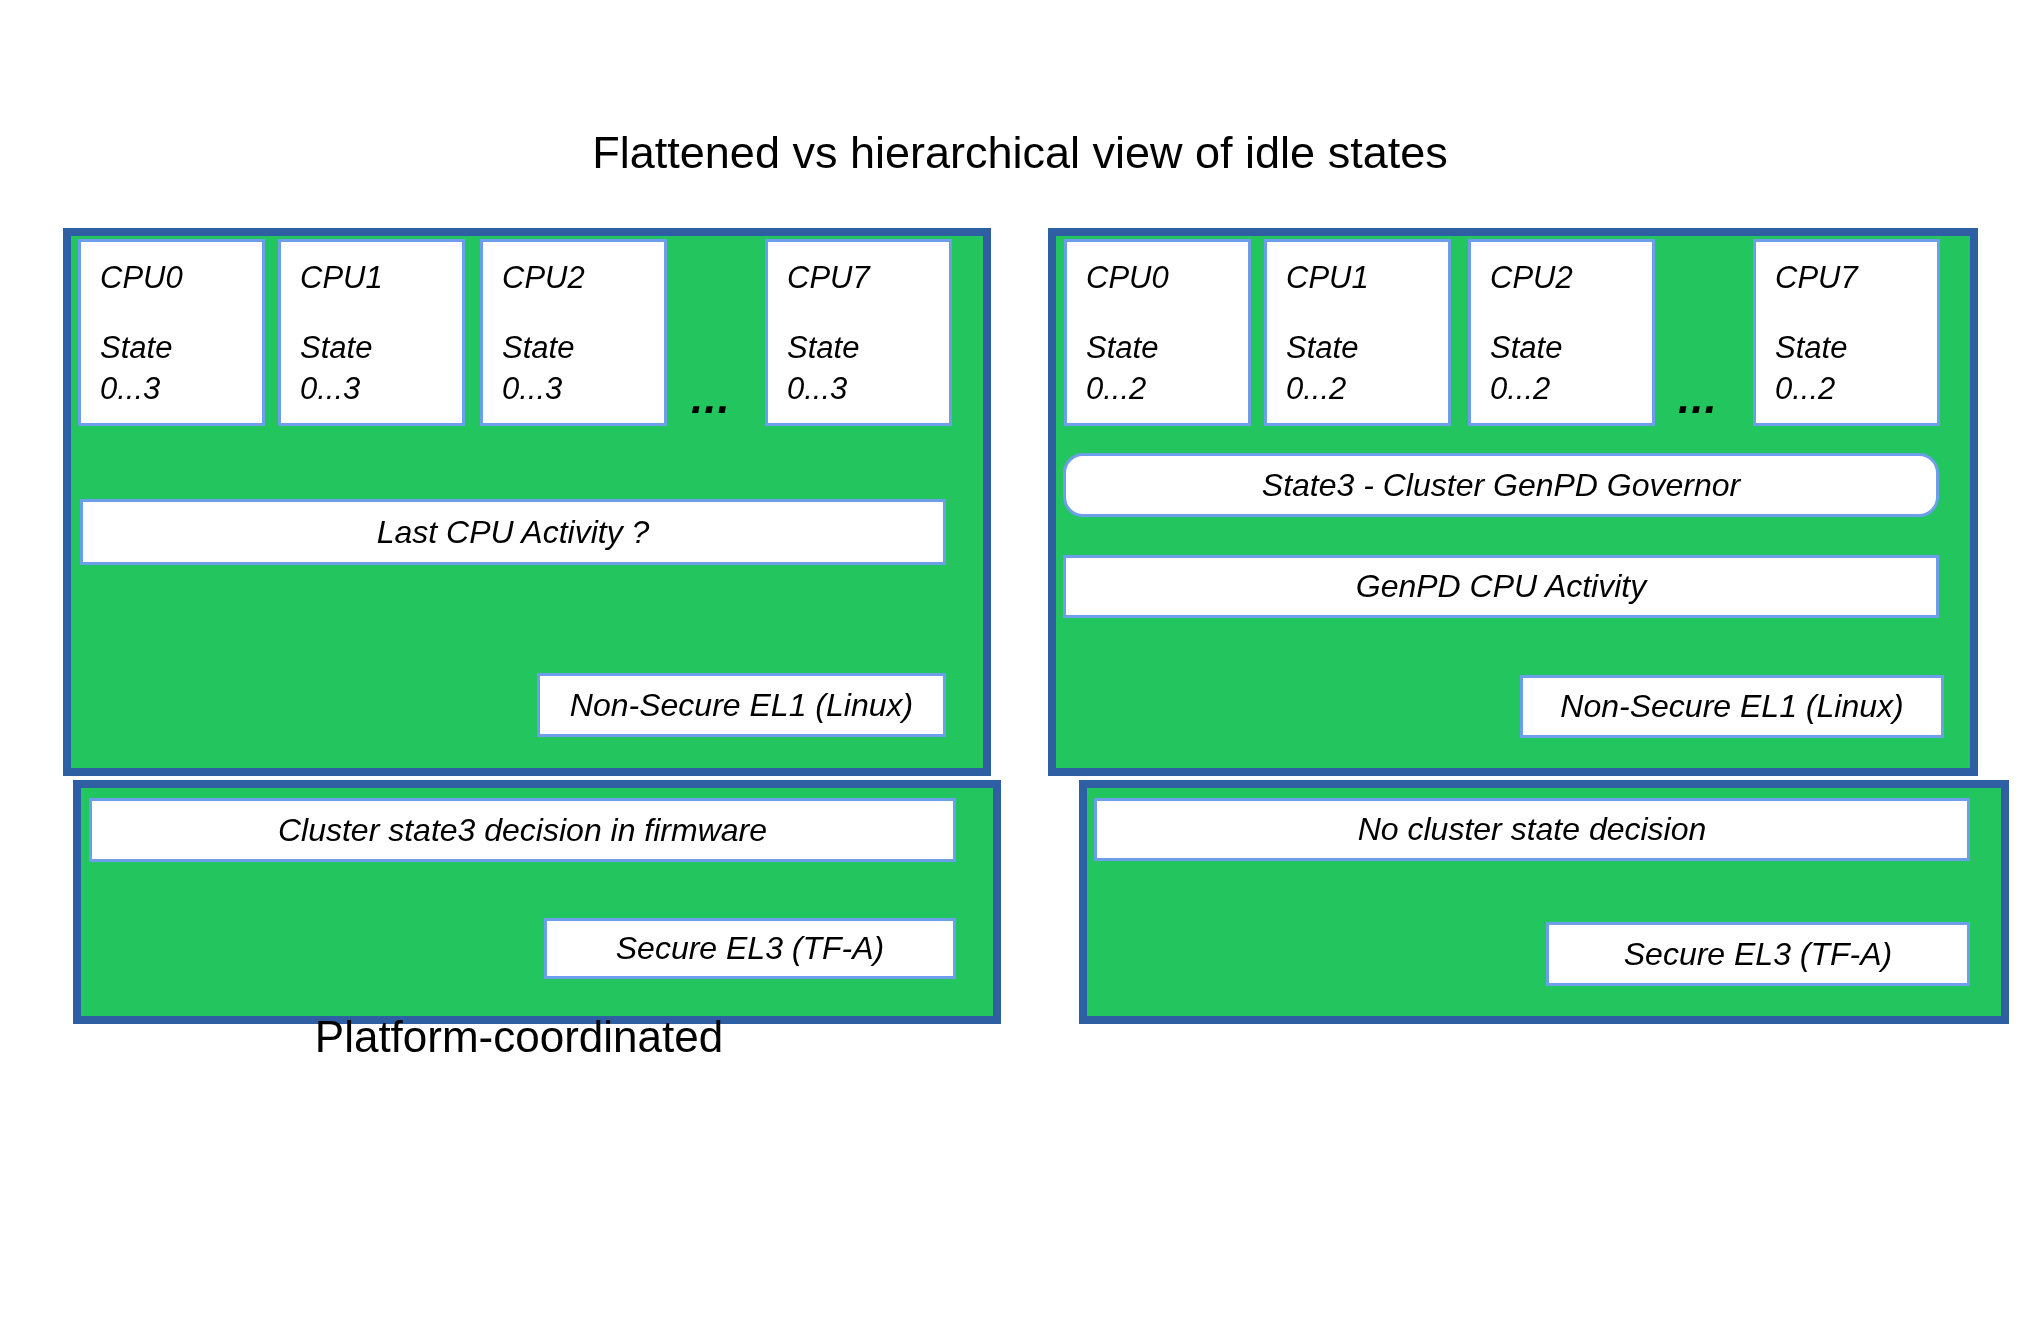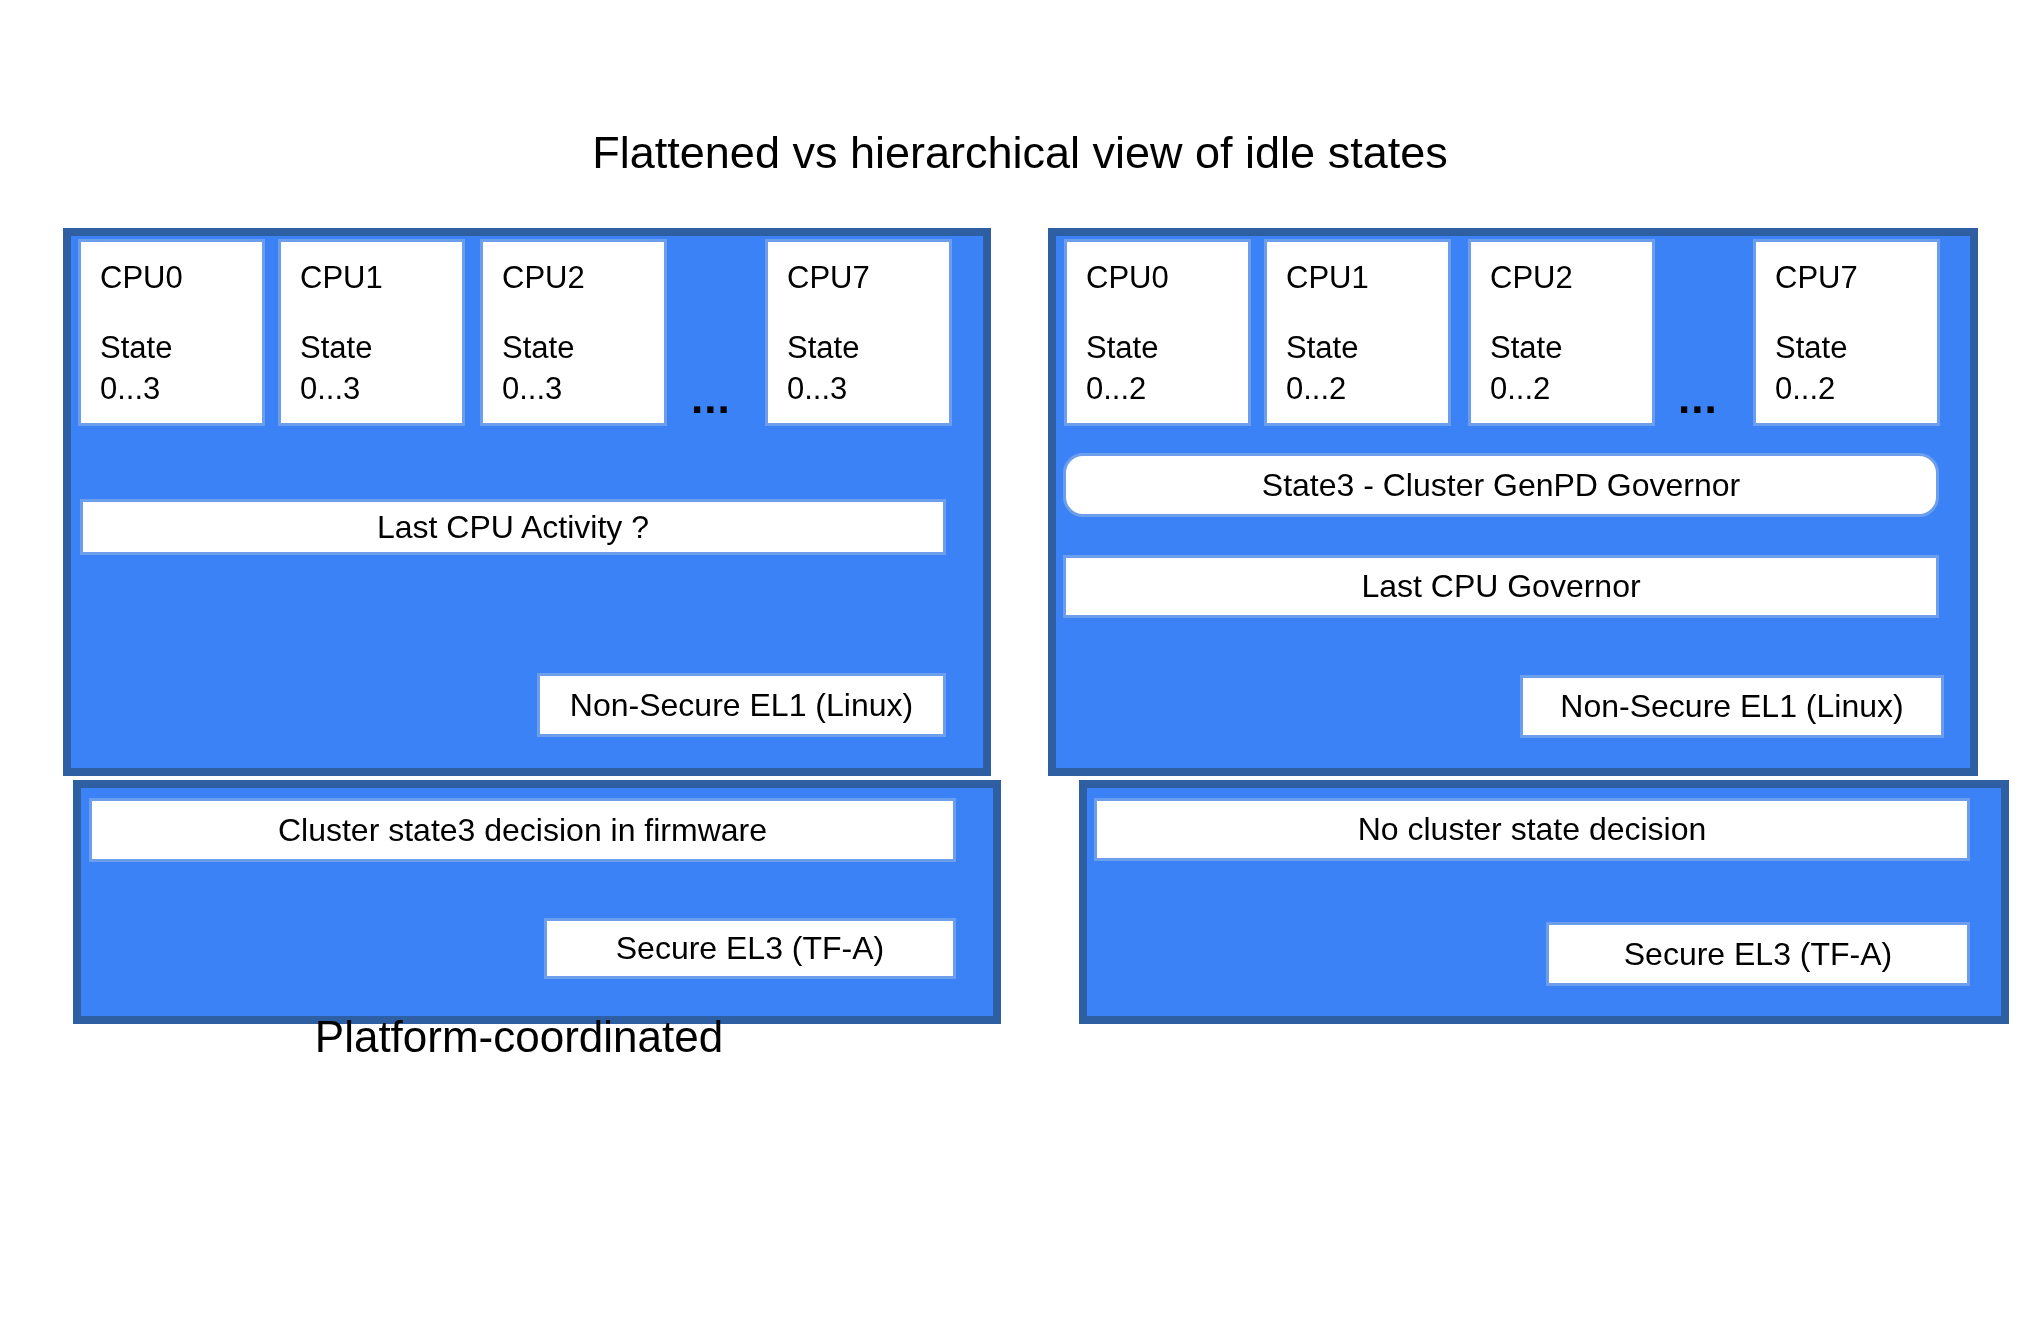--- a/index.html
+++ b/index.html
@@ -6,21 +6,21 @@
   .canvas {
     position:relative; width:2040px; height:1320px;
     background:var(--bg,#ffffff); color:var(--txt,#000000);
     font-family:"Liberation Sans", sans-serif; overflow:hidden;
   }
   .title {
     position:absolute; left:0; top:130px; width:100%;
     text-align:center; font-size:45px; line-height:1; white-space:nowrap;
   }
   .panel {
-    position:absolute; border:8px solid var(--outer,#2e5fa3); background:#3b82f6;
+    position:absolute; border:8px solid var(--outer,#2e5fa3); background:#22c55e;font-style:italic;
   }
   .ibox {
     position:absolute; border:3px solid var(--inner,#6d9eeb); background:#ffffff;
     box-sizing:border-box; display:flex; align-items:center; justify-content:center;
     font-size:32px; line-height:1.2; white-space:nowrap;
   }
   .cpu {
     position:absolute; width:187px; height:187px; top:3px;
     border:3px solid var(--inner,#6d9eeb); background:#ffffff; box-sizing:border-box;
     padding:16px 6px 14px 19px; display:flex; flex-direction:column;
@@ -66,21 +66,21 @@
     </div>
     <div class="dots" style="left:620px;">...</div>
     <div class="cpu" style="left:694px;">
       <div>CPU7</div>
       <div>
         <div>State</div>
         <div>0...3</div>
       </div>
     </div>
 
-    <div class="ibox" style="left:9px; top:263px; width:866px; height:56px;">Last CPU Activity ?</div>
+    <div class="ibox" style="left:9px; top:263px; width:866px; height:66px;">Last CPU Activity ?</div>
 
     <div class="ibox" style="left:466px; top:437px; width:409px; height:64px;">Non-Secure EL1 (Linux)</div>
   </div>
 
   <div class="panel" style="left:73px; top:780px; width:912px; height:228px;">
     <div class="ibox" style="left:8px; top:10px; width:867px; height:64px;">Cluster state3 decision in firmware</div>
     <div class="ibox" style="left:463px; top:130px; width:412px; height:61px;">Secure EL3 (TF-A)</div>
   </div>
 
   <div class="caption" style="left:63px; width:912px;">Platform-coordinated</div>
@@ -112,21 +112,21 @@
     <div class="cpu" style="left:697px;">
       <div>CPU7</div>
       <div>
         <div>State</div>
         <div>0...2</div>
       </div>
     </div>
 
     <div class="ibox" style="left:7px; top:217px; width:876px; height:64px;border-radius:20px;">State3 - Cluster GenPD Governor</div>
 
-    <div class="ibox" style="left:7px; top:319px; width:876px; height:63px;">Last CPU Governor</div>
+    <div class="ibox" style="left:7px; top:319px; width:876px; height:63px;">GenPD CPU Activity</div>
 
     <div class="ibox" style="left:464px; top:439px; width:424px; height:63px;">Non-Secure EL1 (Linux)</div>
   </div>
 
   <div class="panel" style="left:1048px; top:780px; width:914px; height:228px;margin-left:31px;">
     <div class="ibox" style="left:7px; top:10px; width:876px; height:63px;">No cluster state decision</div>
     <div class="ibox" style="left:459px; top:134px; width:424px; height:64px;">Secure EL3 (TF-A)</div>
   </div>
 
 

